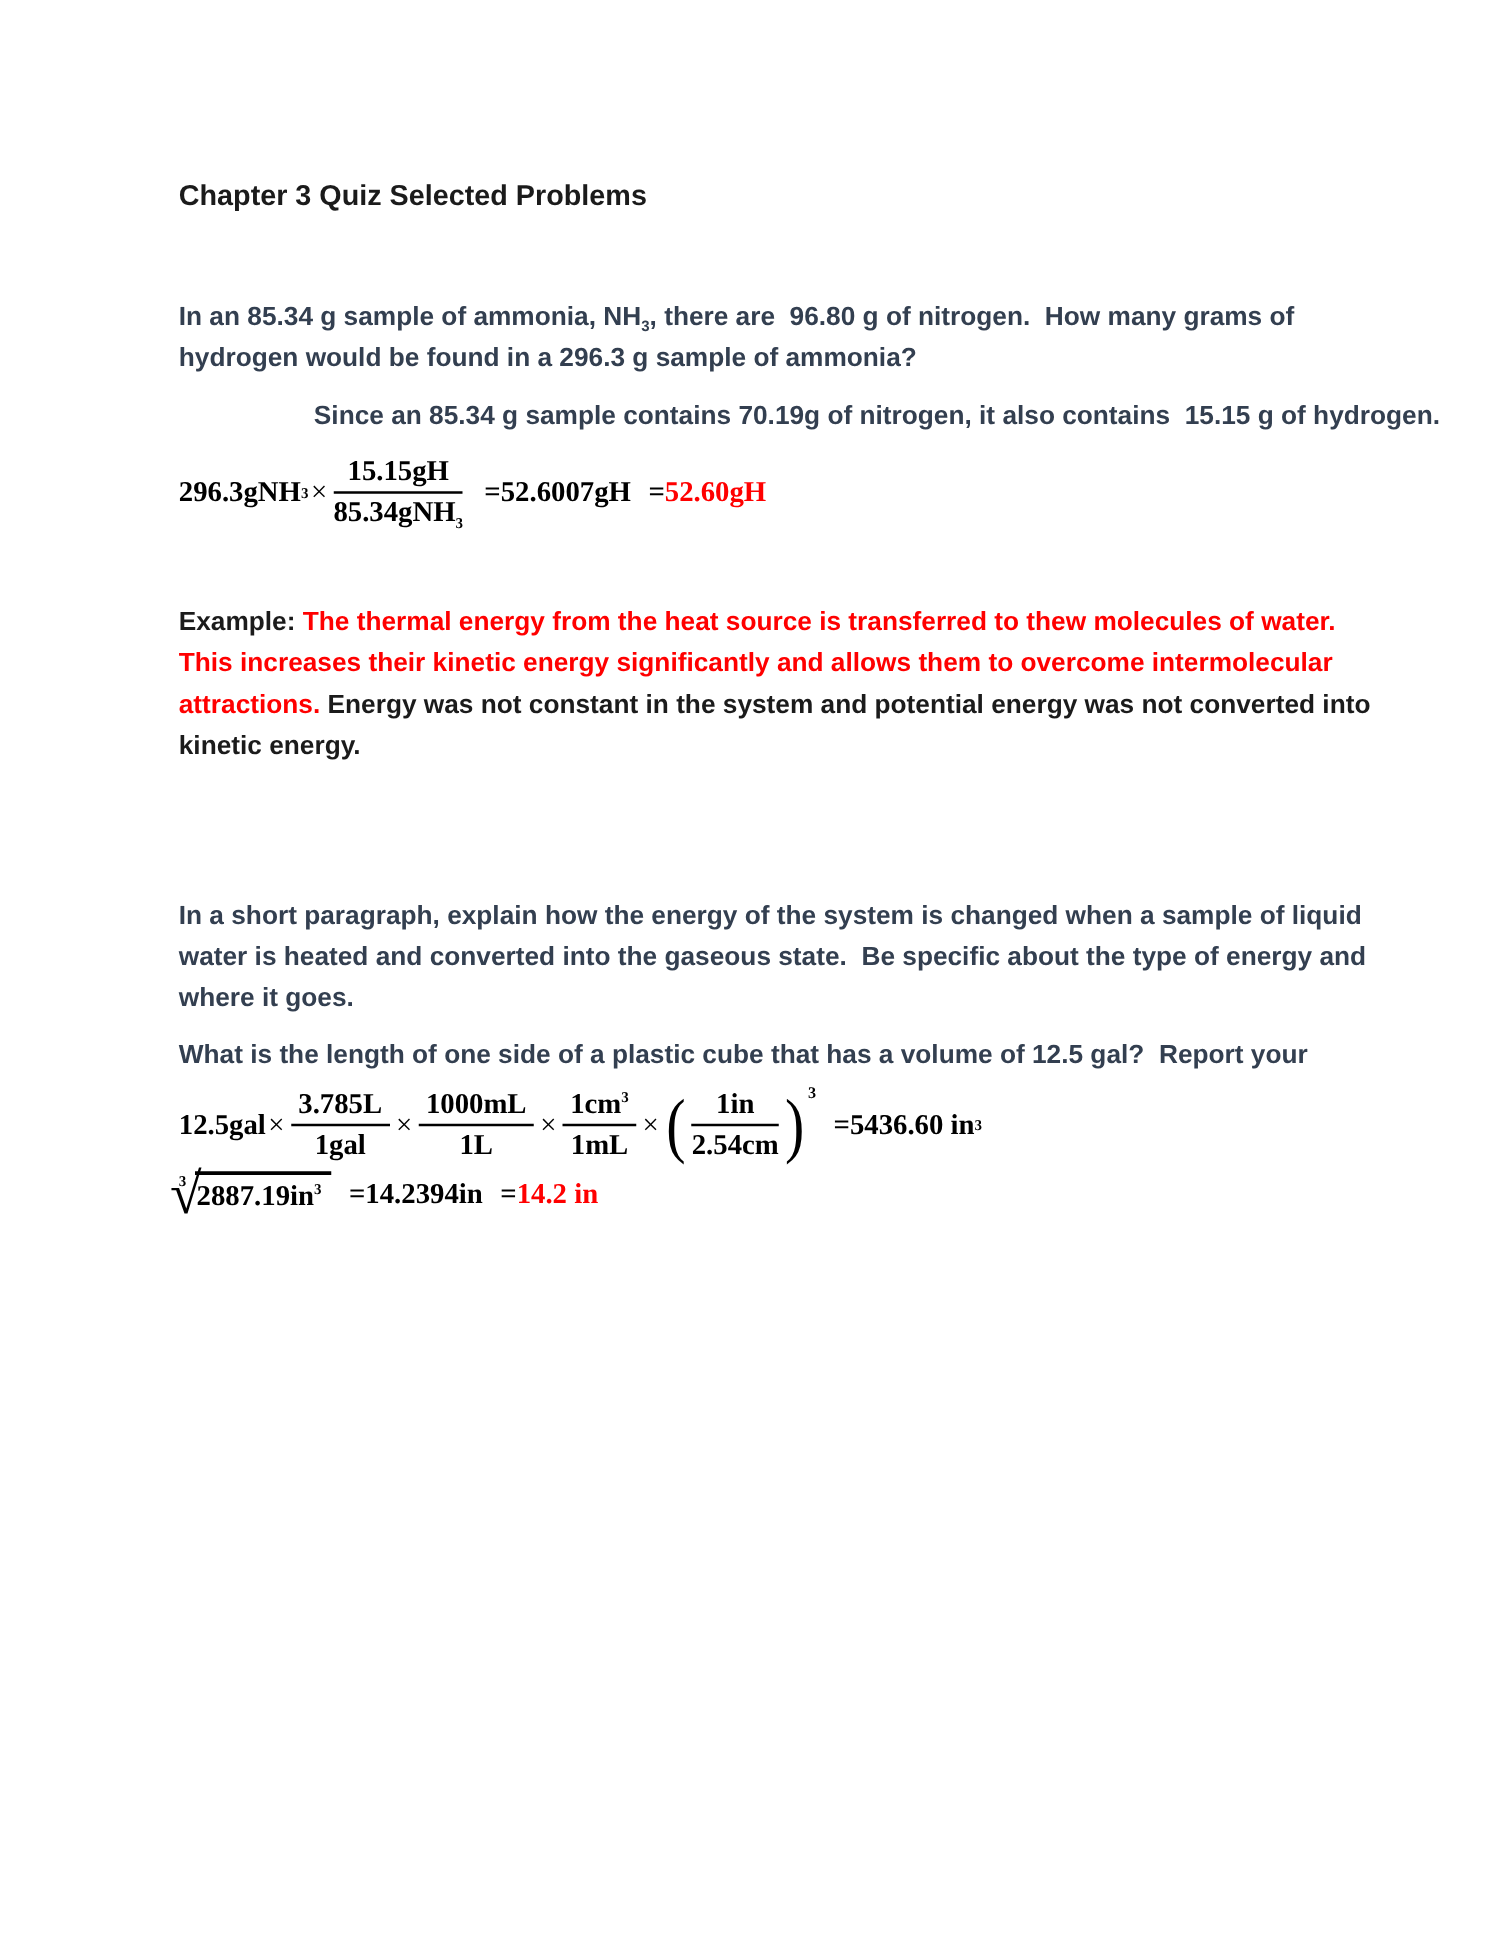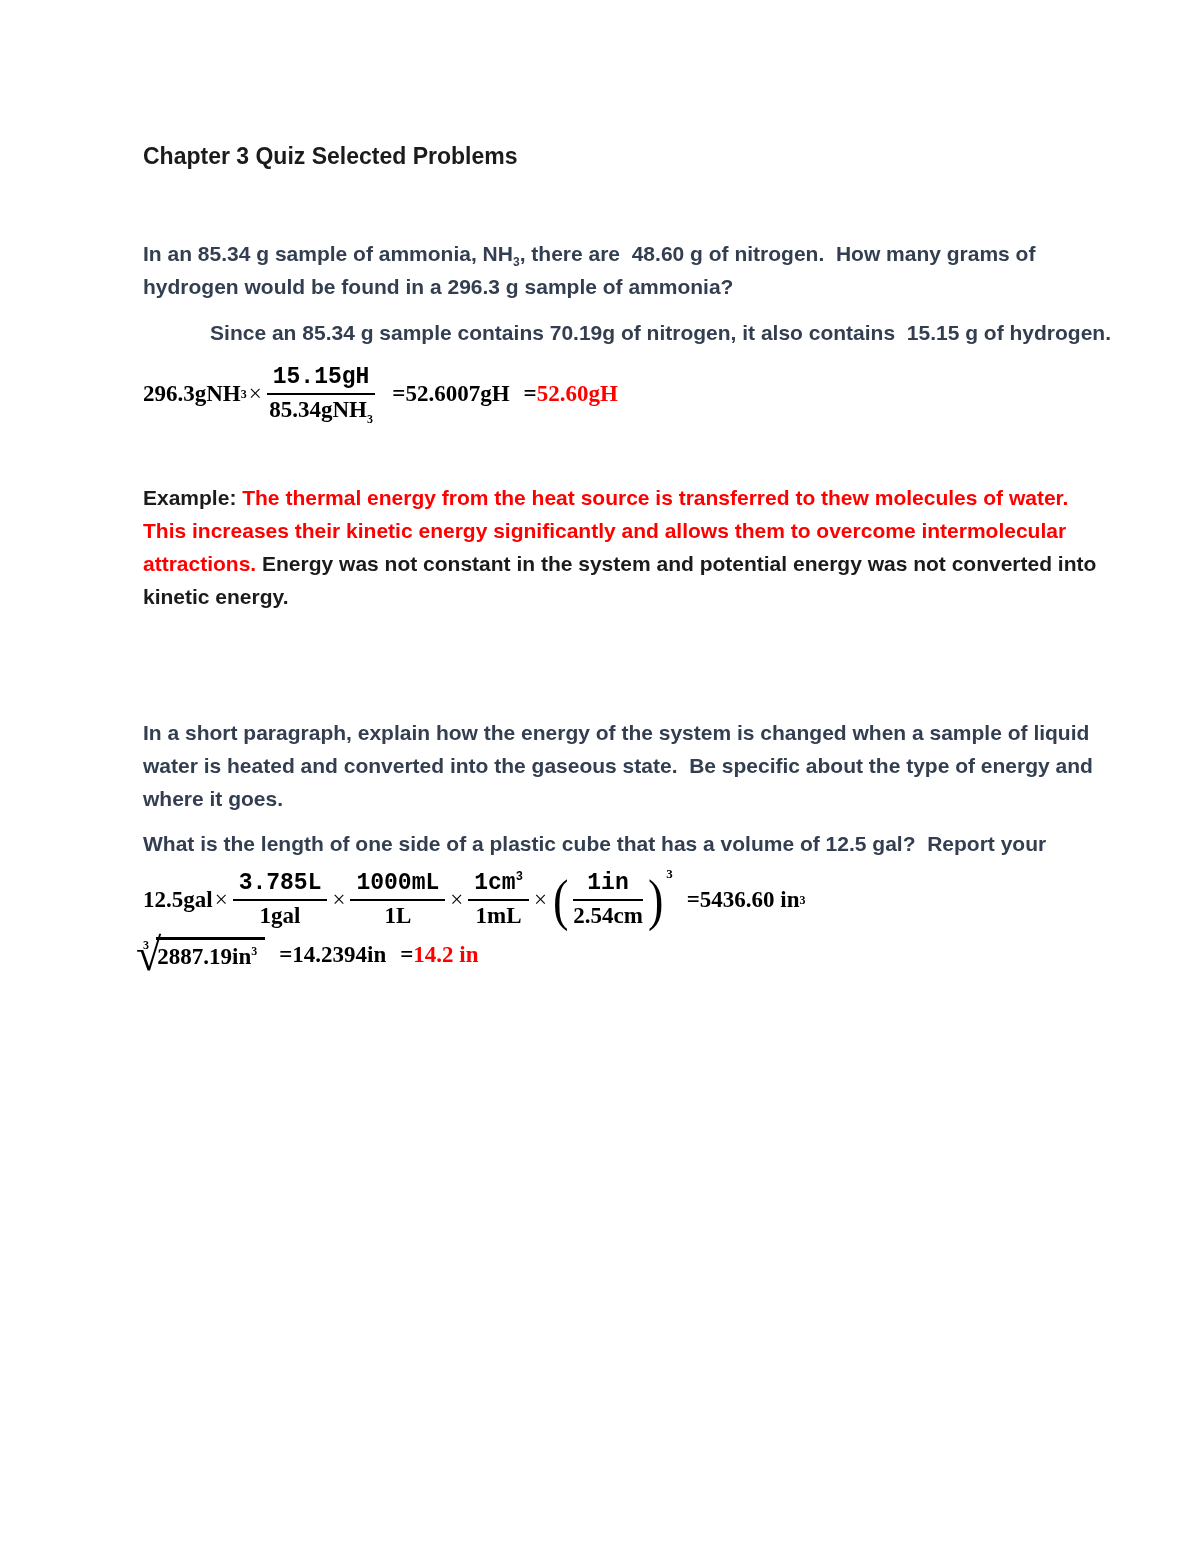--- a/index.html
+++ b/index.html
@@ -2,21 +2,21 @@
 <html style="--page-bg: #FFFFFF; --q-color: #333F50; --a-color: #1B1B1B; --m-color: #000000; --red-color: #FF0000;"><head>
 <meta charset="utf-8">
 <style>
   html, body { margin: 0; padding: 0; background: #ffffff; }
   .page {
     position: relative;
     width: 1200px;
     height: 1092px;
     box-sizing: border-box;
     background: var(--page-bg, #ffffff);
-    padding: 141px 89px 0 143px;
+    padding: 141px 48px 0 143px;
     font-family: "Liberation Sans", sans-serif;
     color: var(--q-color, #333F50);
     overflow: hidden;
   }
   .title {
     font-size: 23px;
     line-height: 30px;
     font-weight: 700;
     color: var(--a-color, #1b1b1b);
     margin: 0 0 66px 0;
@@ -46,21 +46,21 @@
     font-size: 23px;
     color: var(--m-color, #000000);
     white-space: pre;
   }
   .mtok { display: inline-flex; align-items: center; }
   .times { font-weight: 400; margin: 0 2px; }
   .gap { margin-left: 14px; }
   .msub { font-size: 12px; line-height: 0; }
   .msup { font-size: 12px; line-height: 0; }
   .frac { display: inline-flex; flex-direction: column; text-align: center; margin: 0 3px; }
-  .frac-num { border-bottom: 2.5px solid var(--m-color, #000); padding: 0 6px 3px; font-family: Liberation Mono, monospace; }
+  .frac-num { border-bottom: 2.5px solid var(--m-color, #000); padding: 0 6px 3px; }
   .frac-den { padding-top: 2px; }
   .paren-group { display: inline-flex; align-items: center; margin-left: 2px; }
   .big-paren {
     font-size: 58px; line-height: 0; font-weight: 400;
     font-family: "Liberation Serif", serif;
     transform: scaleX(0.8);
   }
   .group-exp { font-size: 13px; align-self: flex-start; margin-top: -4px; margin-left: 1px; }
   .nroot { display: inline-flex; align-items: flex-start; }
   .nroot-idx { font-size: 12px; position: relative; z-index: 2; margin-right: -13px; margin-top: 1px; }
@@ -68,21 +68,21 @@
   .nroot-body { border-top: 3px solid var(--m-color, #000); margin-left: -5px; padding: 4px 8px 0 1px; }
 </style>
 </head>
 <body>
 
 <div class="page">
 
   <div class="title">Chapter 3 Quiz Selected Problems</div>
 
   <div class="para q1">
-    <div class="line"><span>In an 85.34 g sample of ammonia, NH</span><sub class="bsub">3</sub><span>, there are  48.60 g of nitrogen.  How many grams of</span></div>
+    <div class="line"><span>In an 85.34 g sample of ammonia, NH</span><sub class="bsub">3</sub><span>, there are  96.80 g of nitrogen.  How many grams of</span></div>
     <div class="line">hydrogen would be found in a 296.3 g sample of ammonia?</div>
   </div>
 
   <div class="para work1">
     <div class="line">Since an 85.34 g sample contains 70.19g of nitrogen, it also contains  15.15 g of hydrogen.</div>
   </div>
 
   <div class="math-line eq1">
     <span class="mtok"><span>296.3gNH</span><sub class="msub">3</sub></span>
     <span class="times">×</span>

